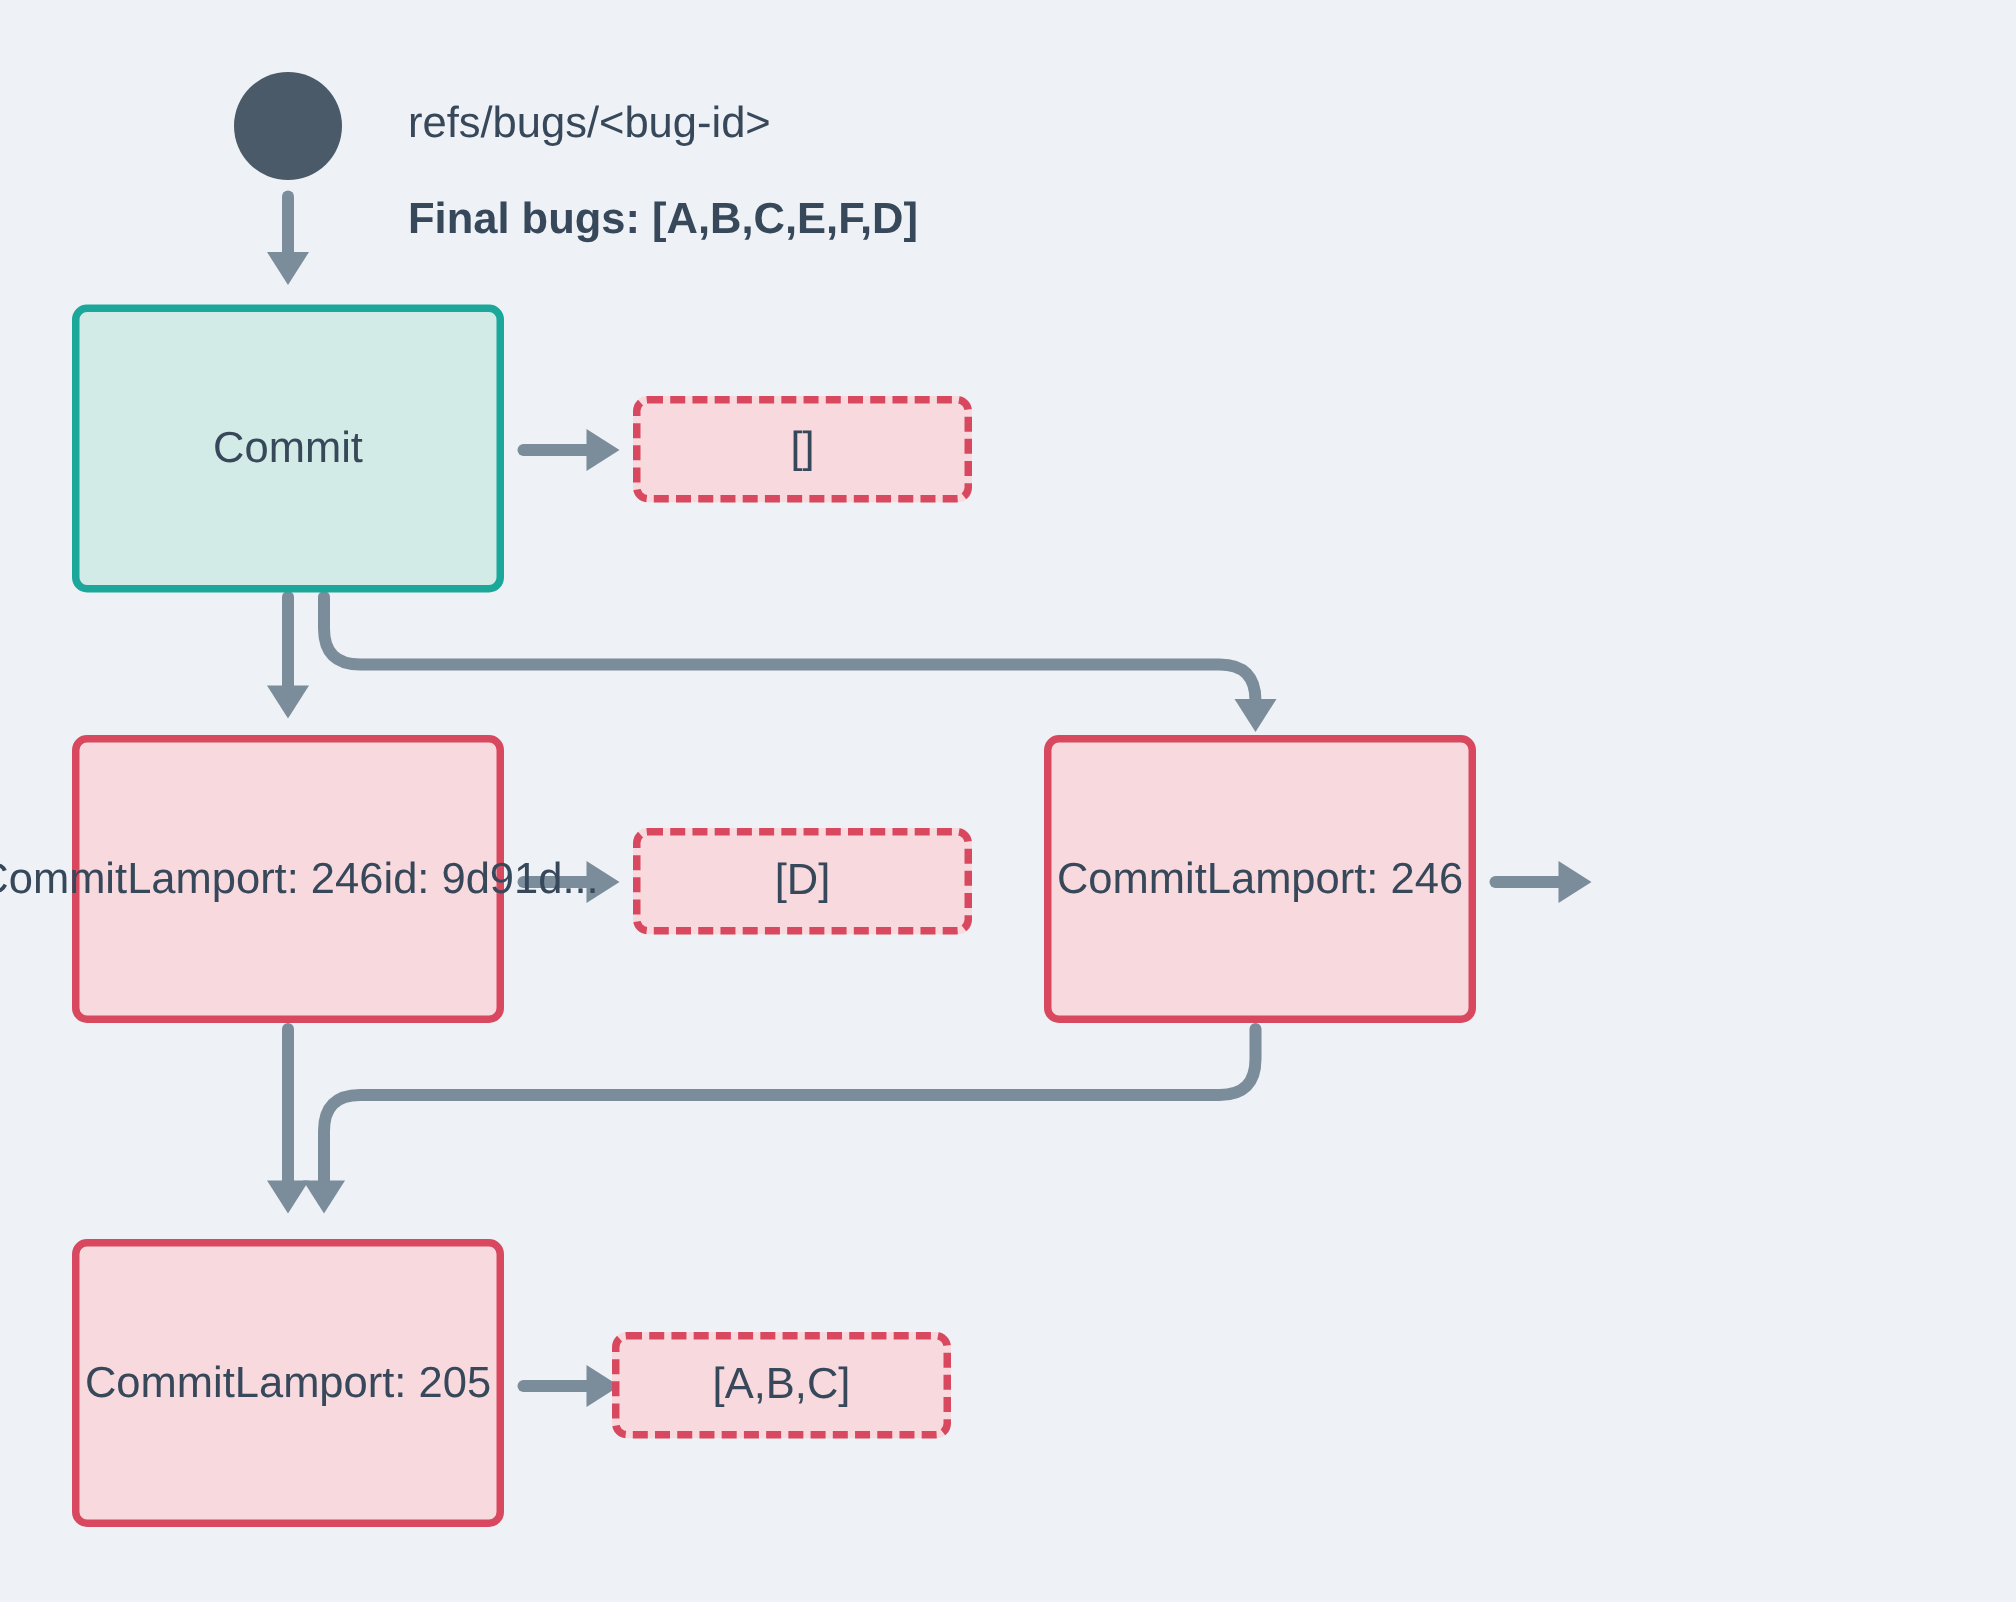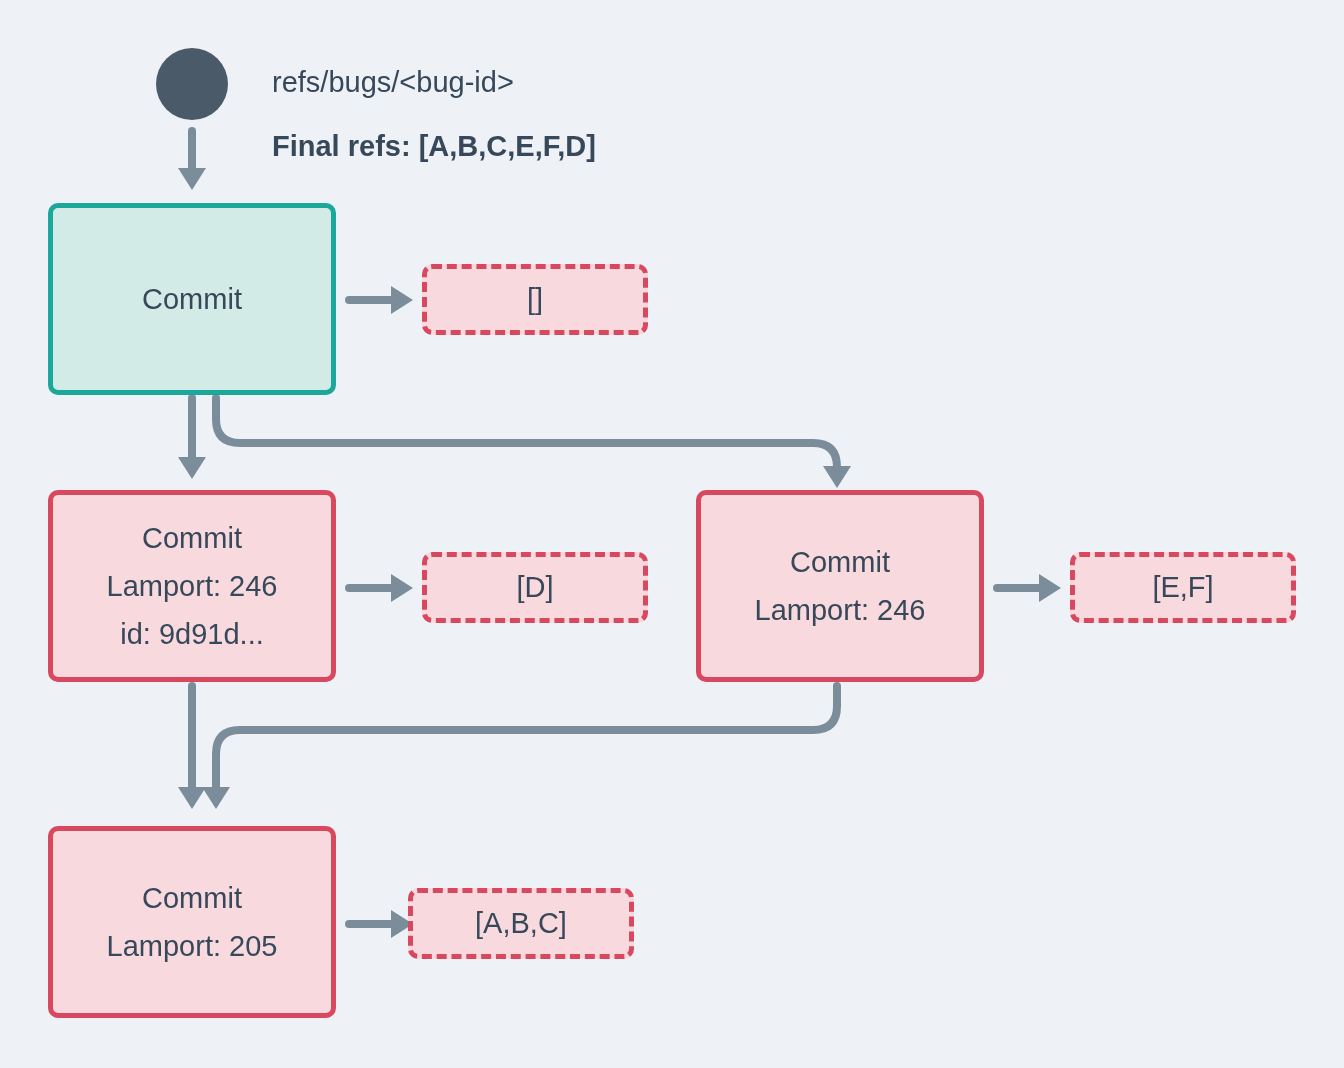--- a/index.html
+++ b/index.html
@@ -60,21 +60,21 @@
     line-height: 44px;
     font-weight: bold;
     color: var(--node-text);
     white-space: nowrap;
   }
   .commit-node {
     position: absolute;
     width: 288px; height: 192px;
     border-radius: 10px;
     display: flex;
-    flex-direction: column;
+    flex-direction: row;
     justify-content: center;
     align-items: center;
     text-align: center;
   }
   .commit-node.teal {
     background: var(--teal-fill);
     border: 5px solid var(--teal-border);
   }
   .commit-node.red {
     background: var(--pink-fill);
@@ -132,21 +132,21 @@
 
     <path class="edge" d="M837 686 L837 706 Q837 730 813 730 L240 730 Q216 730 216 754 L216 789"></path>
     <polygon class="arrowhead" points="202,787 230,787 216,809"></polygon>
 
     <path class="edge" d="M349 924 L393 924"></path>
     <polygon class="arrowhead" points="391,910 391,938 413,924"></polygon>
   </svg>
 
   <div class="ref-circle"></div>
   <div class="ref-label">refs/bugs/&lt;bug-id&gt;</div>
-  <div class="final-order-label">Final refs: [A,B,C,E,F,D]</div>
+  <div class="final-order-label">Final bugs: [A,B,C,E,F,D]</div>
 
   <div class="commit-node teal" style="left:48px; top:203px;">
     <div class="node-line">Commit</div>
   </div>
   <div class="order-box" style="left:422px; top:264px;">
     <span>[]</span>
   </div>
 
   <div class="commit-node red" style="left:48px; top:490px;">
     <div class="node-line">Commit</div>
@@ -154,23 +154,20 @@
     <div class="node-line">id: 9d91d...</div>
   </div>
   <div class="order-box" style="left:422px; top:552px;">
     <span>[D]</span>
   </div>
 
   <div class="commit-node red" style="left:696px; top:490px;">
     <div class="node-line">Commit</div>
     <div class="node-line">Lamport: 246</div>
   </div>
-  <div class="order-box" style="left:1070px; top:552px;">
-    <span>[E,F]</span>
-  </div>
 
   <div class="commit-node red" style="left:48px; top:826px;">
     <div class="node-line">Commit</div>
     <div class="node-line">Lamport: 205</div>
   </div>
   <div class="order-box" style="left:408px; top:888px;">
     <span>[A,B,C]</span>
   </div>
 
 </div>

